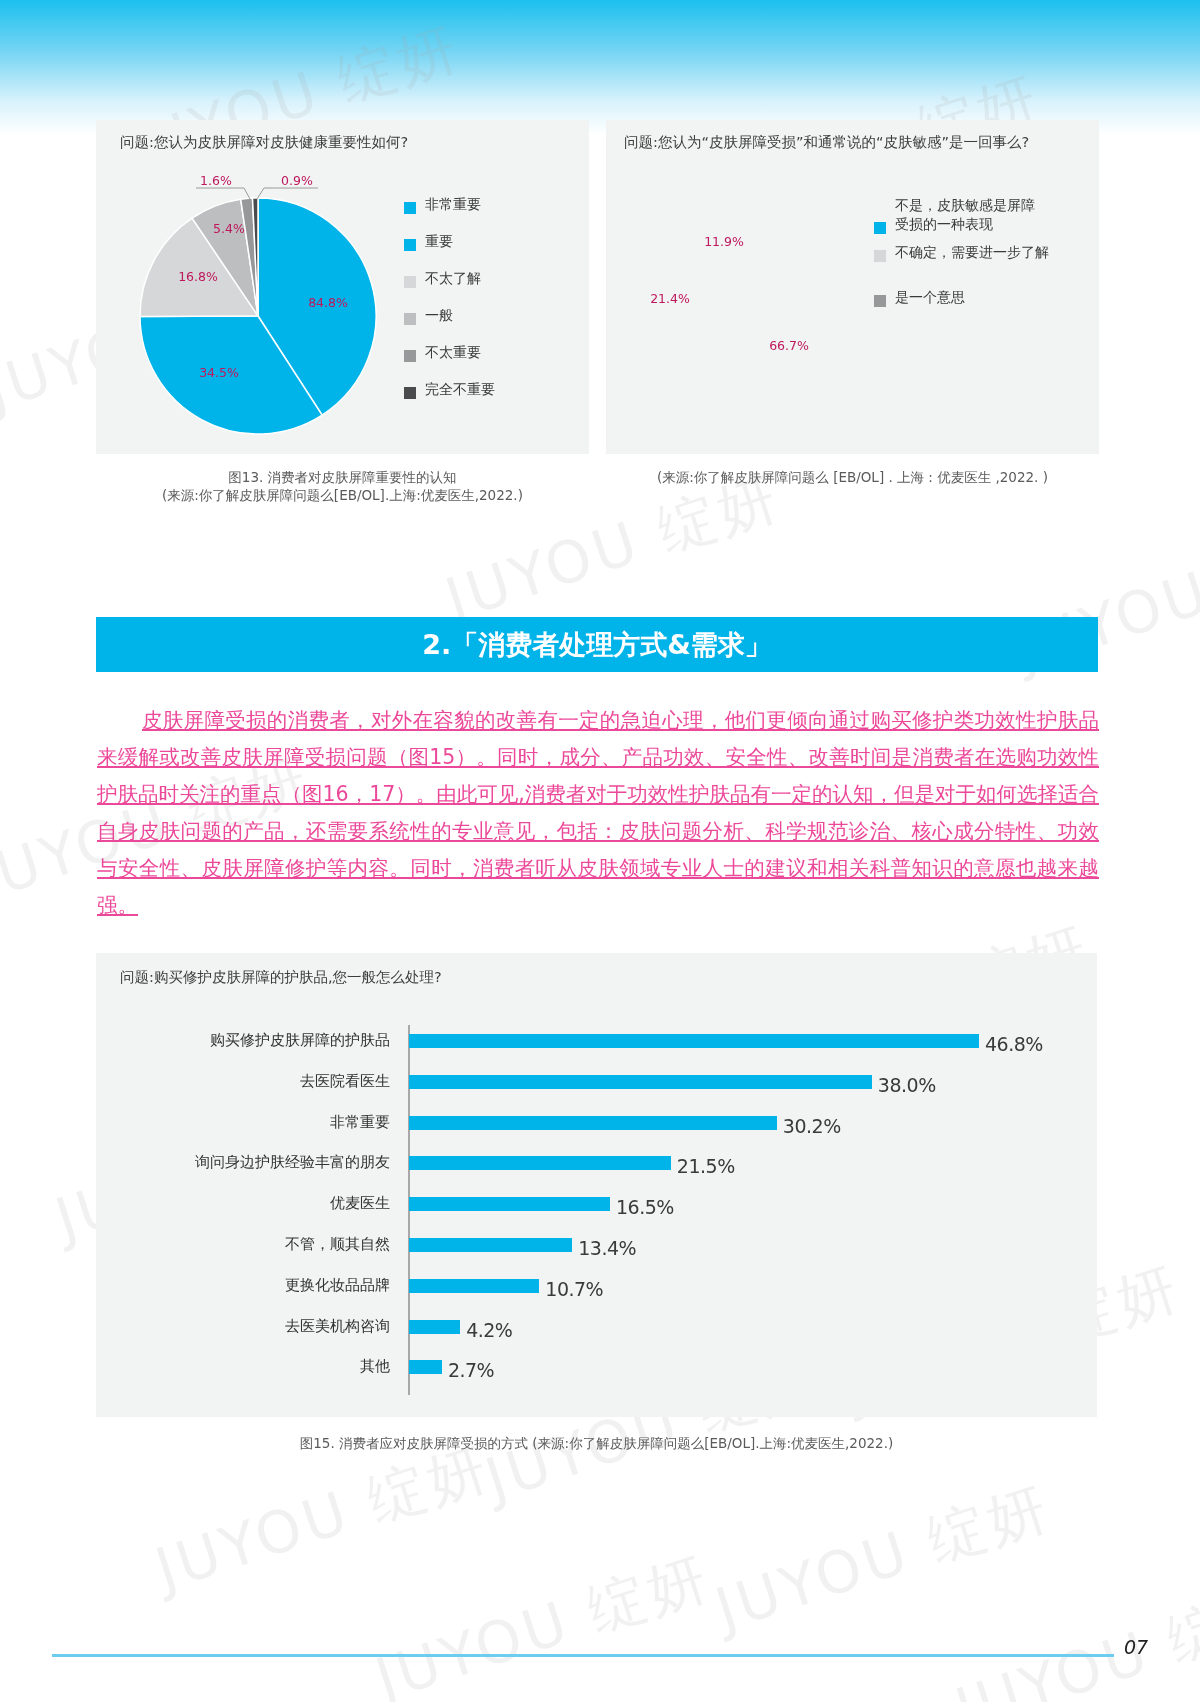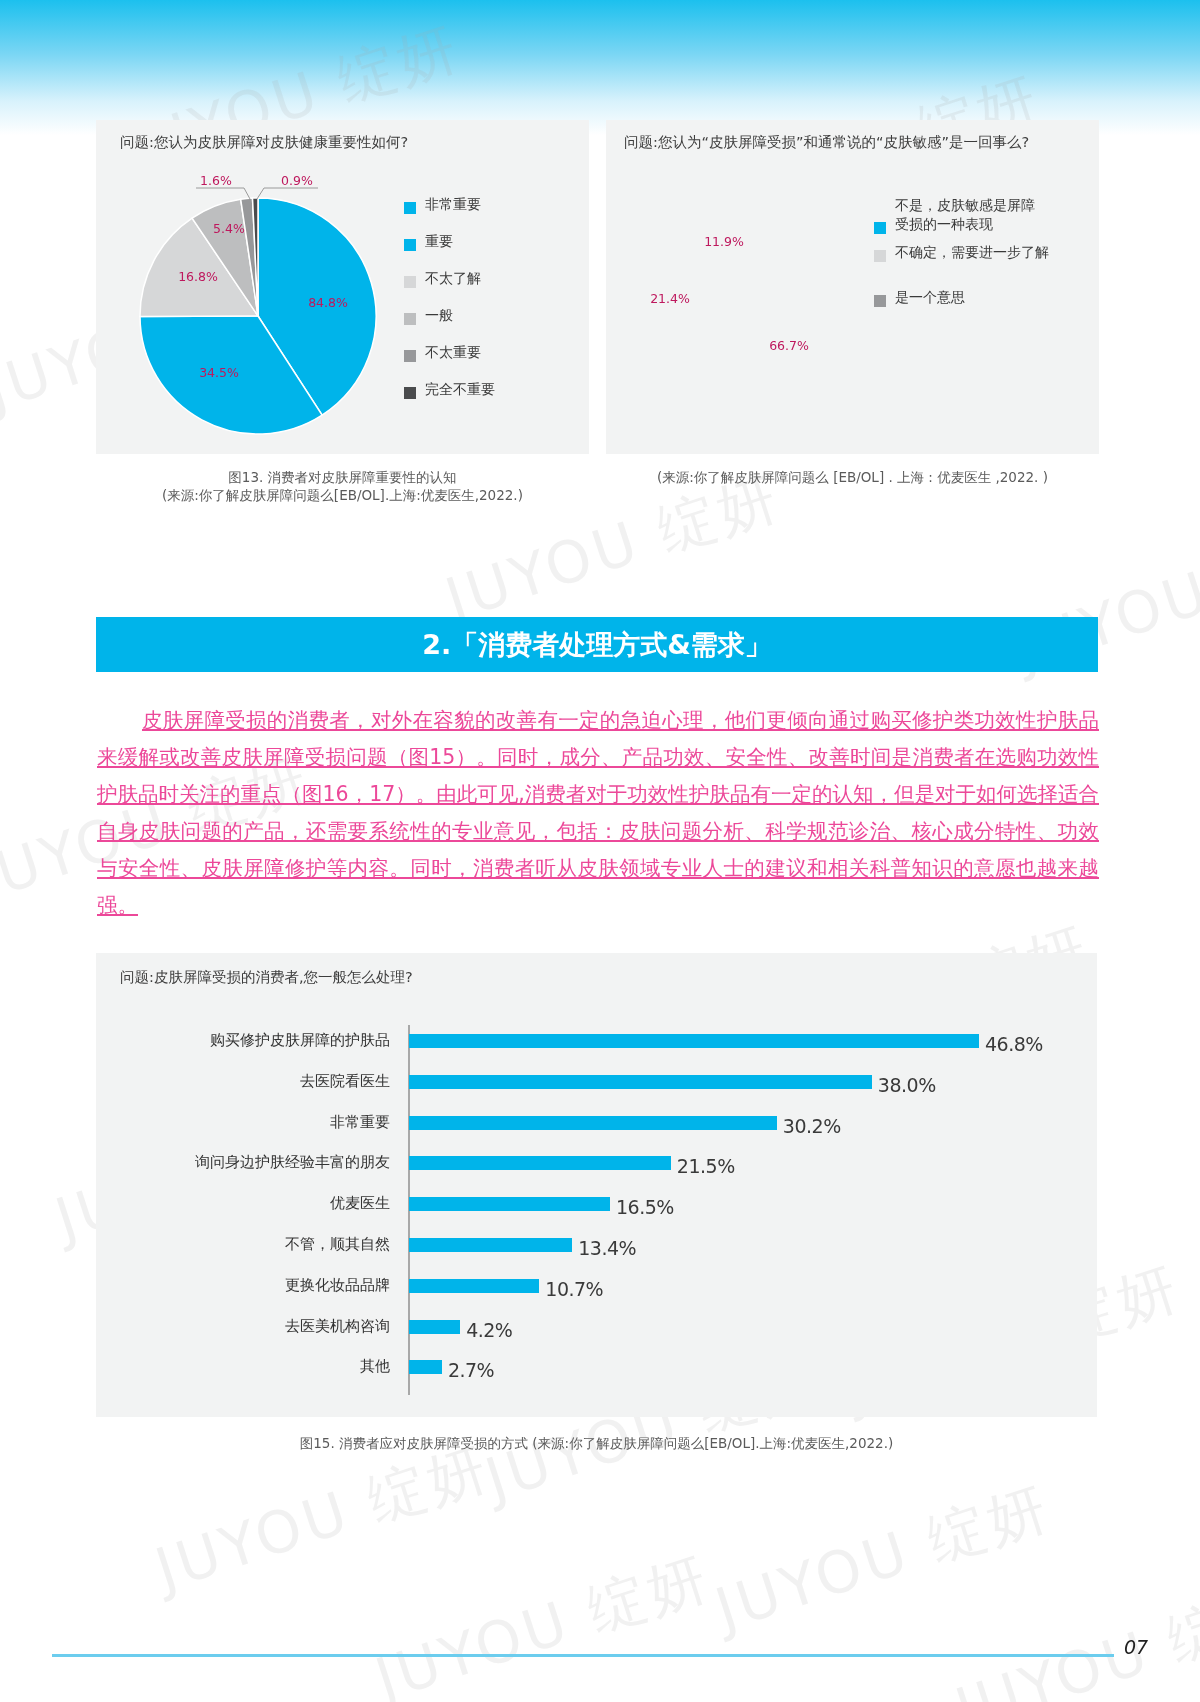--- a/index.html
+++ b/index.html
@@ -140,21 +140,21 @@
   <div>(来源:你了解皮肤屏障问题么 [EB/OL] . 上海 : 优麦医生 ,2022. )</div>
 </div>
 
 <div class="banner">
   <span>2.「消费者处理方式&amp;需求」</span>
 </div>
 
 <div class="paragraph">皮肤屏障受损的消费者，对外在容貌的改善有一定的急迫心理，他们更倾向通过购买修护类功效性护肤品来缓解或改善皮肤屏障受损问题（图15）。同时，成分、产品功效、安全性、改善时间是消费者在选购功效性护肤品时关注的重点（图16，17）。由此可见,消费者对于功效性护肤品有一定的认知，但是对于如何选择适合自身皮肤问题的产品，还需要系统性的专业意见，包括：皮肤问题分析、科学规范诊治、核心成分特性、功效与安全性、皮肤屏障修护等内容。同时，消费者听从皮肤领域专业人士的建议和相关科普知识的意愿也越来越强。</div>
 
 <div class="panel" style="left:96px;top:953px;width:1001px;height:464px;"></div>
-<div class="panel-q" style="left:120px;top:968px;">问题:皮肤屏障受损的消费者,您一般怎么处理?</div>
+<div class="panel-q" style="left:120px;top:968px;">问题:购买修护皮肤屏障的护肤品,您一般怎么处理?</div>
 <div class="axis"></div>
 
 <div id="bars">
     <div class="bar-label" style="top: 1031px; right: 810px;">购买修护皮肤屏障的护肤品</div>
     <div class="bar" style="top: 1034px; width: 570.024px;"></div>
     <div class="bar-value" style="top: 1033px; left: 985.024px;">46.8%</div>
     <div class="bar-label" style="top: 1071.8px; right: 810px;">去医院看医生</div>
     <div class="bar" style="top: 1074.8px; width: 462.84px;"></div>
     <div class="bar-value" style="top: 1073.8px; left: 877.84px;">38.0%</div>
     <div class="bar-label" style="top: 1112.6px; right: 810px;">非常重要</div>

